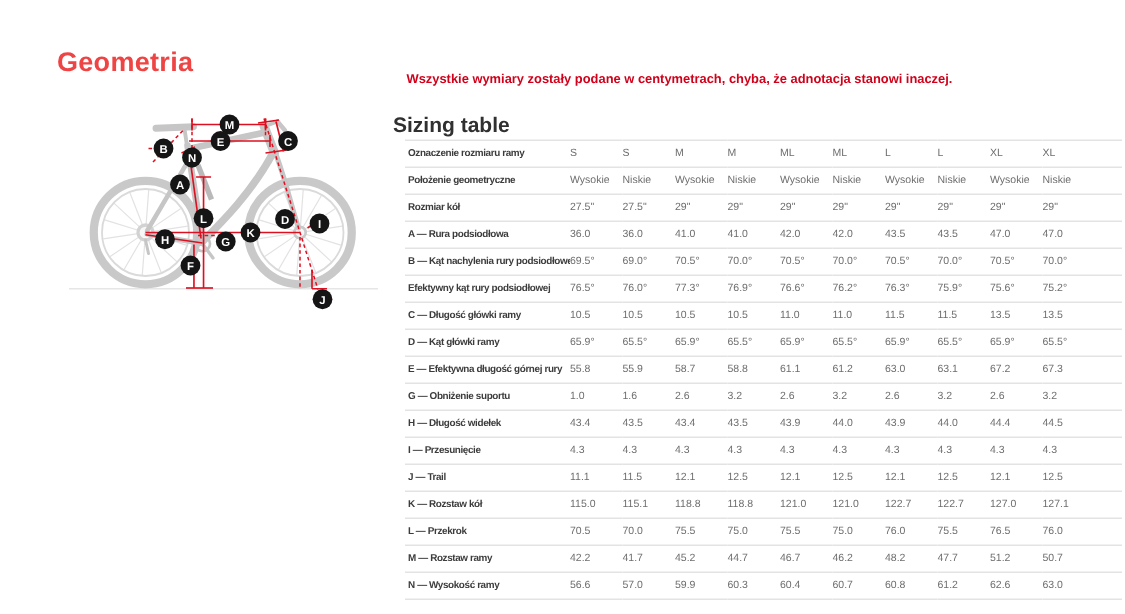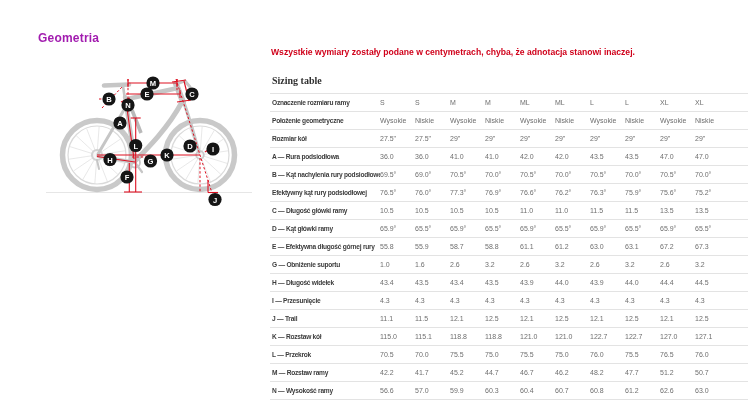--- a/index.html
+++ b/index.html
@@ -2,29 +2,29 @@
 <html><head>
 <meta charset="utf-8">
 <style>
   html,body{margin:0;padding:0;}
   body{
     width:750px;height:409px;position:relative;background:#ffffff;
     font-family:"Liberation Sans", sans-serif;overflow:hidden;
   }
   .page-title{
     position:absolute;left:38px;top:31px;margin:0;
-    font-size:12px;font-weight:bold;color:#a21caf;letter-spacing:.2px;
+    font-size:18px;font-weight:bold;color:#ef4444;letter-spacing:.2px;
   }
   .units-note{
     position:absolute;left:271px;top:47px;margin:0;
     font-size:8.6px;font-weight:bold;color:#d0021b;white-space:nowrap;
   }
   .table-title{
-    position:absolute;left:272px;top:75px;margin:0;
-    font-size:10px;font-weight:bold;color:#303030;font-family:Liberation Serif, serif;
+    position:absolute;left:262px;top:75px;margin:0;
+    font-size:14px;font-weight:bold;color:#303030;
   }
   table.sizing{
     position:absolute;left:270px;top:93px;width:478px;
     border-collapse:collapse;table-layout:fixed;
     border-bottom:1px solid #e3e3e3;
   }
   table.sizing td{
     height:17px;border-top:1px solid #e3e3e3;padding:0;
     font-size:7px;color:#6e6e6e;white-space:nowrap;overflow:hidden;
     vertical-align:middle;

